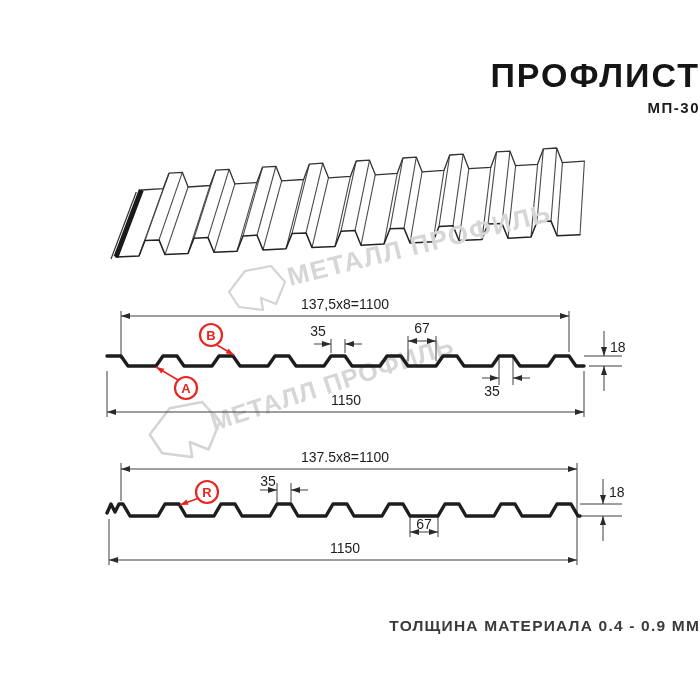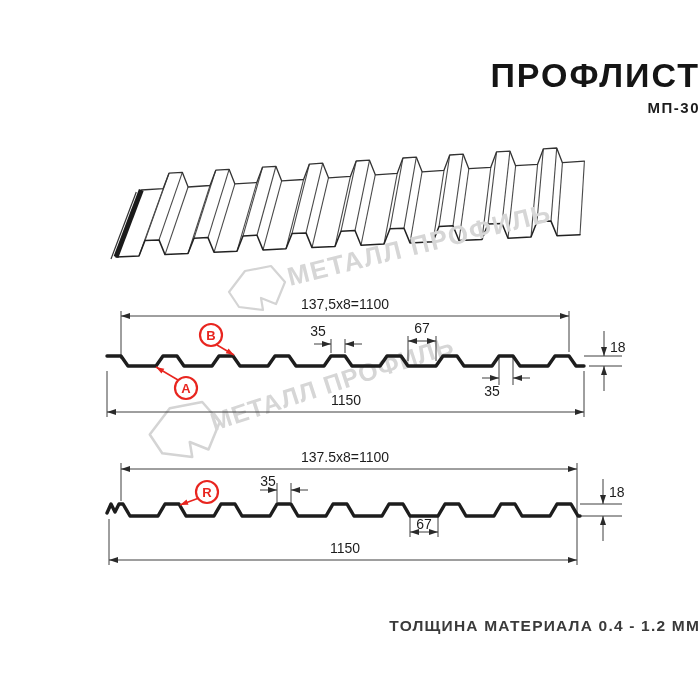--- a/index.html
+++ b/index.html
@@ -160,14 +160,14 @@
     <text class="dim" x="268" y="486" text-anchor="middle">35</text>
     <text class="dim" x="424" y="529" text-anchor="middle">67</text>
     <text class="dim" x="609" y="497" text-anchor="start">18</text>
     <text class="dim" x="345" y="553" text-anchor="middle">1150</text>
 
     <line x1="199" y1="498" x2="180" y2="505" stroke="#e8251f" stroke-width="1.6"></line>
     <circle cx="207" cy="492" r="11" fill="#fff" stroke="#e8251f" stroke-width="2.2"></circle>
     <text class="red" x="207" y="497" text-anchor="middle">R</text>
   </svg>
 
-  <div id="footnote" class="hdr">ТОЛЩИНА МАТЕРИАЛА 0.4 - 1.2 ММ</div>
+  <div id="footnote" class="hdr">ТОЛЩИНА МАТЕРИАЛА 0.4 - 0.9 ММ</div>
 </div>
 
 </body></html>

